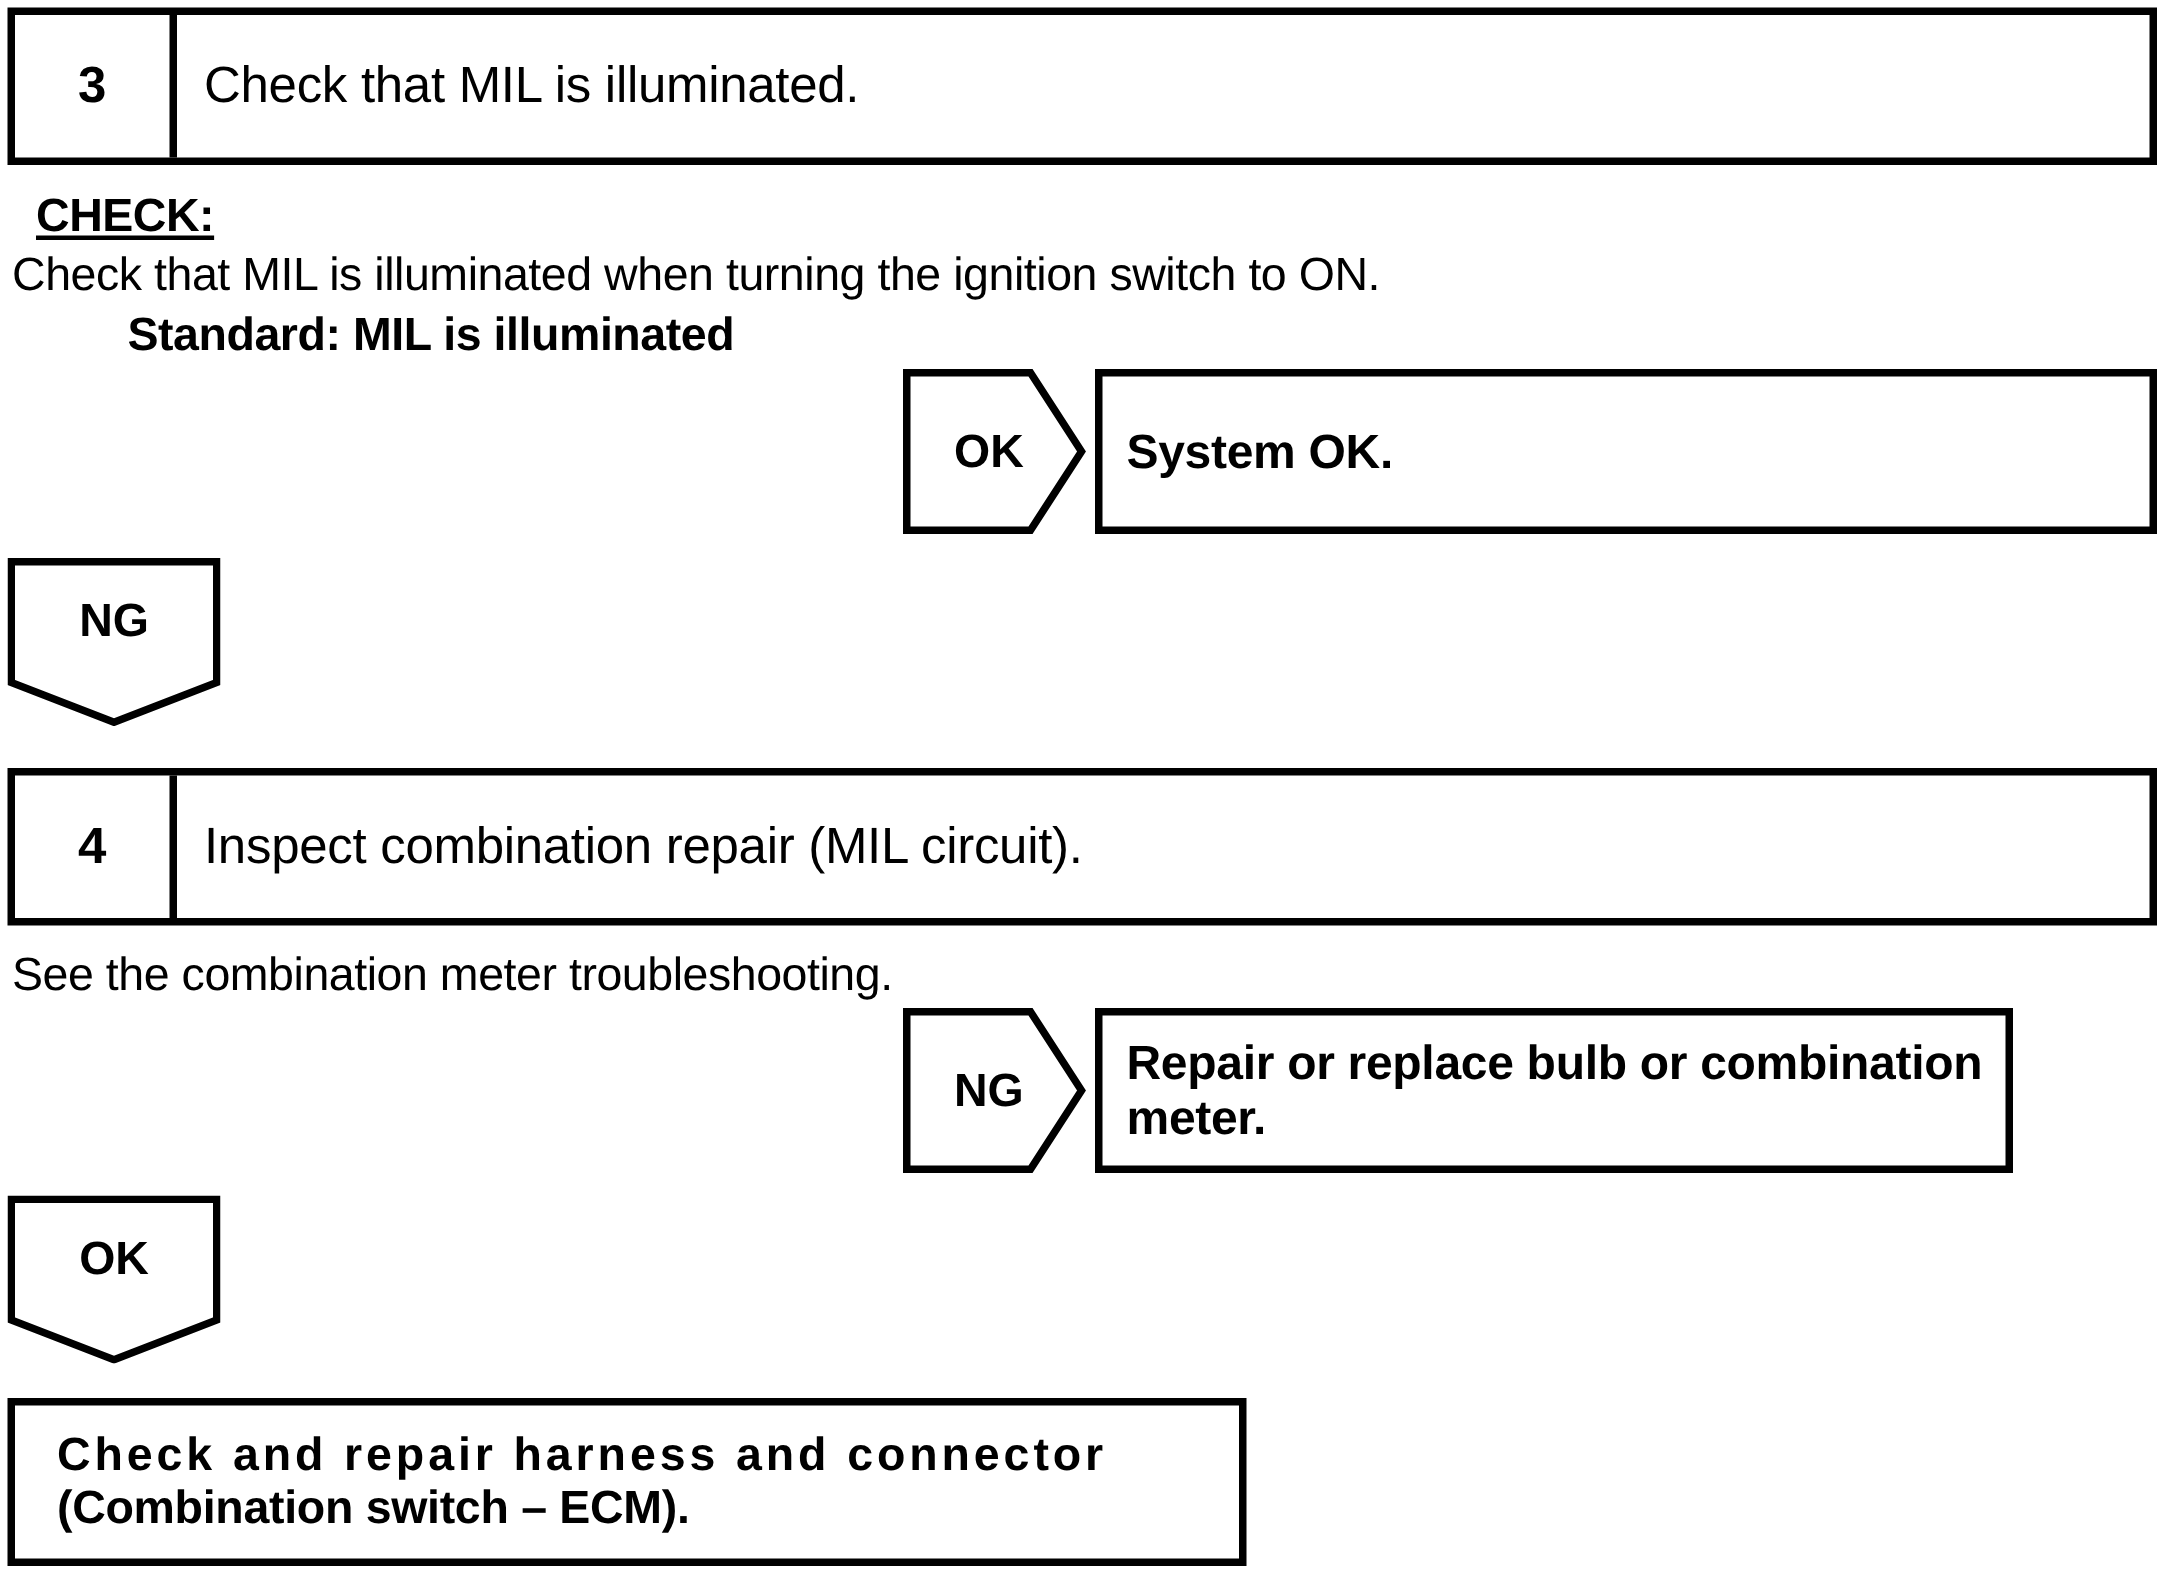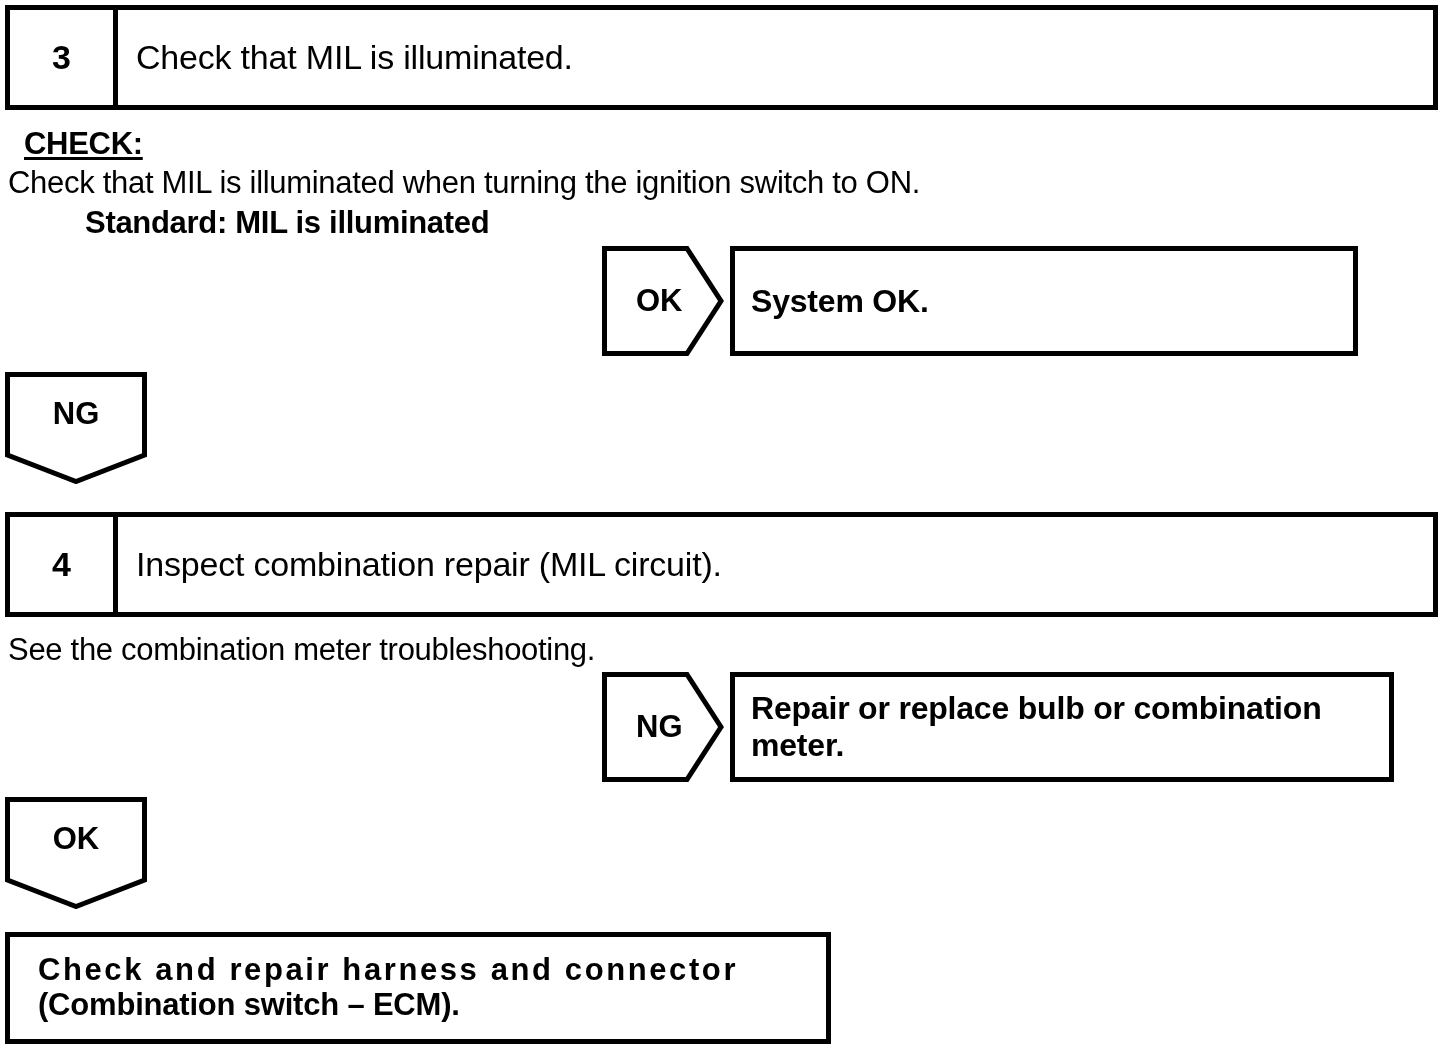--- a/index.html
+++ b/index.html
@@ -158,21 +158,21 @@
 
   <div class="txt txt-bold" style="left:85px; top:207px;">Standard: MIL is illuminated</div>
 
   <div class="branch-right" style="left:602px; top:246px; width:122px; height:110px;">
     <svg width="122" height="110" viewBox="0 0 122 110">
       <polygon points="2.5,2.5 85,2.5 119,55 85,107.5 2.5,107.5" fill="#ffffff" stroke="#000000" stroke-width="5" stroke-linejoin="miter"></polygon>
     </svg>
     <div class="branch-label">OK</div>
   </div>
 
-  <div class="result-box" style="left:730px; top:246px; width:628px; height:110px;">
+  <div class="result-box" style="left:730px; top:246px; width:708px; height:110px;">
     <span>System OK.</span>
   </div>
 
   <div class="branch-down" style="left:5px; top:372px; width:142px; height:112px;">
     <svg width="142" height="112" viewBox="0 0 142 112">
       <polygon points="2.5,2.5 139.5,2.5 139.5,83 71,109.5 2.5,83" fill="#ffffff" stroke="#000000" stroke-width="5" stroke-linejoin="miter"></polygon>
     </svg>
     <div class="branch-down-label">NG</div>
   </div>
 
@@ -183,21 +183,21 @@
 
   <div class="txt" style="left:8px; top:634px;">See the combination meter troubleshooting.</div>
 
   <div class="branch-right" style="left:602px; top:672px; width:122px; height:110px;">
     <svg width="122" height="110" viewBox="0 0 122 110">
       <polygon points="2.5,2.5 85,2.5 119,55 85,107.5 2.5,107.5" fill="#ffffff" stroke="#000000" stroke-width="5" stroke-linejoin="miter"></polygon>
     </svg>
     <div class="branch-label">NG</div>
   </div>
 
-  <div class="result-box" style="left:730px; top:672px; width:664px; height:110px;">
+  <div class="result-box" style="left:730px; top:672px; width:612px; height:110px;">
     <span>Repair or replace bulb or combination meter.</span>
   </div>
 
   <div class="branch-down" style="left:5px; top:797px; width:142px; height:112px;">
     <svg width="142" height="112" viewBox="0 0 142 112">
       <polygon points="2.5,2.5 139.5,2.5 139.5,83 71,109.5 2.5,83" fill="#ffffff" stroke="#000000" stroke-width="5" stroke-linejoin="miter"></polygon>
     </svg>
     <div class="branch-down-label">OK</div>
   </div>
 

